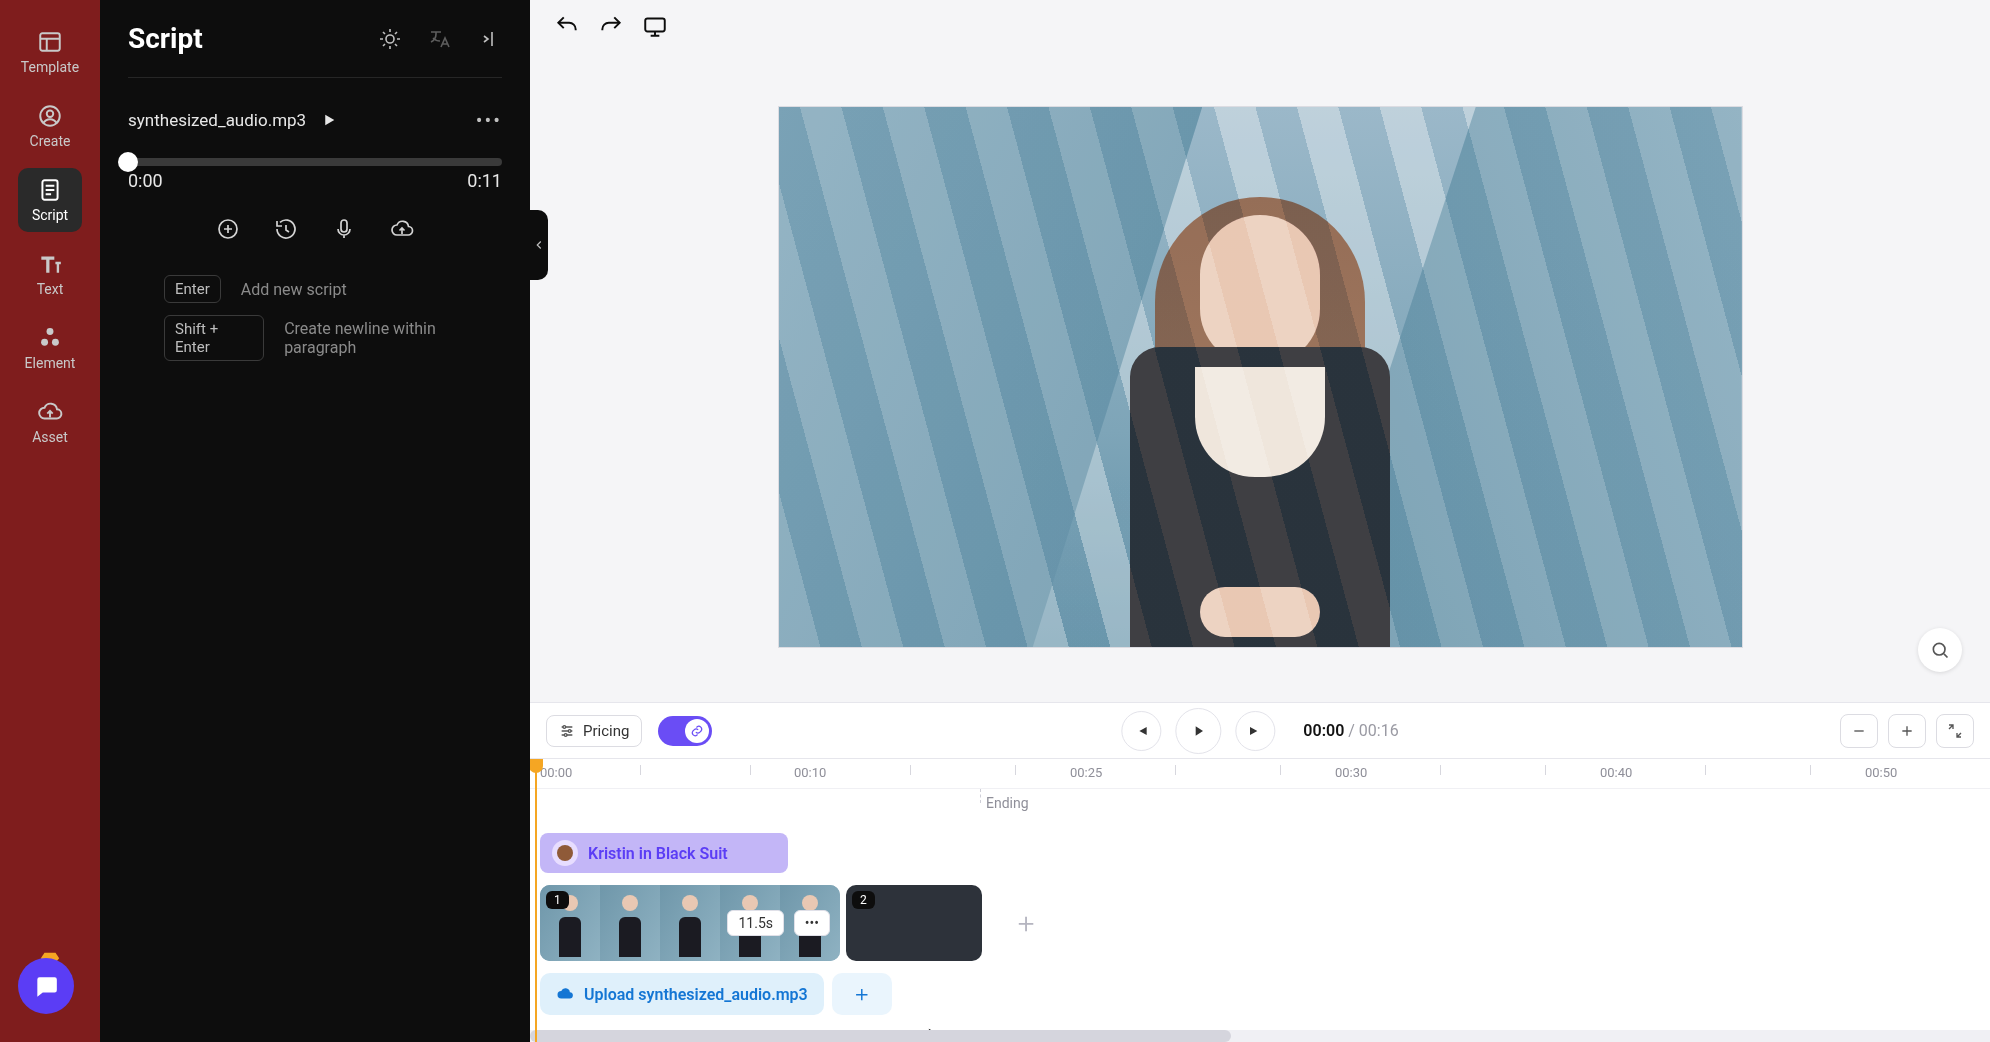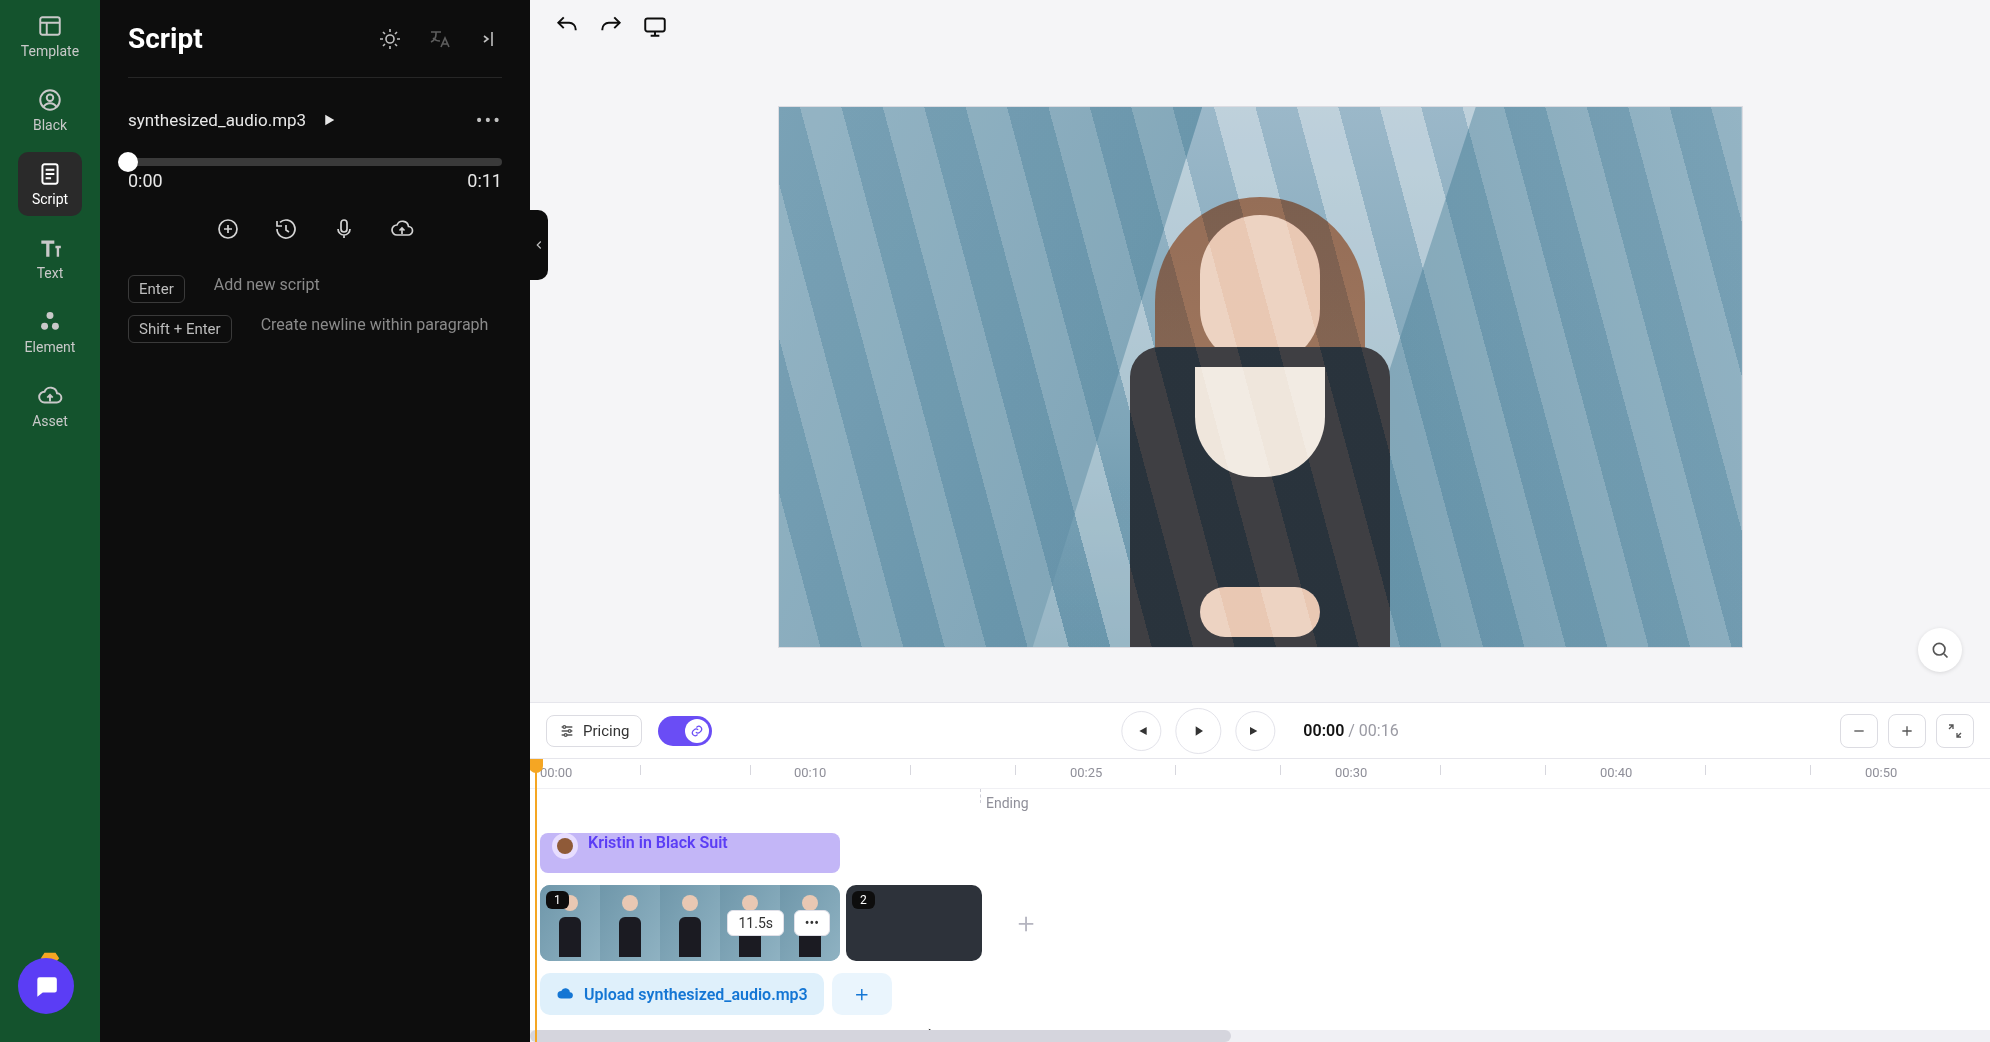--- a/index.html
+++ b/index.html
@@ -1,19 +1,19 @@
 <!DOCTYPE html>
 <html><head>
 <meta charset="utf-8">
 <style>
 * { box-sizing: border-box; margin: 0; padding: 0; }
 body { font-family: -apple-system, BlinkMacSystemFont, "Segoe UI", Roboto, Arial, sans-serif; background: #f5f5f7; width: 1990px; height: 1042px; overflow: hidden; display: flex; }
 
 
-.rail { width: 100px; background: #14532d; display: flex; flex-direction: column; align-items: center; padding-top: 4px; gap: 10px; position: relative; }
+.rail { width: 100px; background: #7f1d1d; display: flex; flex-direction: column; align-items: center; padding-top: 20px; gap: 10px; position: relative; }
 .rail-item { display: flex; flex-direction: column; align-items: center; justify-content: center; width: 64px; height: 64px; border-radius: 10px; color: #c9c9c9; cursor: pointer; font-size: 14px; gap: 4px; }
 .rail-item.active { background: #2a2a2a; color: #fff; }
 .rail-item svg { width: 26px; height: 26px; }
 .rail-pricing { margin-top: auto; margin-bottom: 20px; display: flex; flex-direction: column; align-items: center; gap: 6px; color: #d0d0d0; font-size: 14px; }
 .rail-pricing svg { width: 22px; height: 22px; fill: #f5a623; }
 .rail-chat { position: absolute; bottom: 28px; left: 18px; width: 56px; height: 56px; border-radius: 50%; background: #5b3df5; display: flex; align-items: center; justify-content: center; }
 .rail-chat svg { width: 26px; height: 26px; fill: #fff; }
 
 
 .panel { width: 430px; background: #0d0d0d; color: #e7e7e7; padding: 22px 28px 0 28px; display: flex; flex-direction: column; position: relative; }
@@ -28,21 +28,21 @@
 .audio-play-inline { margin-left: 14px; }
 .audio-more { font-size: 20px; color: #bfbfbf; letter-spacing: 2px; cursor: pointer; }
 .slider-wrap { position: relative; height: 8px; background: #3a3a3a; border-radius: 4px; margin-top: 26px; }
 .slider-thumb { position: absolute; left: 0; top: 50%; transform: translate(-50%,-50%); width: 20px; height: 20px; border-radius: 50%; background: #fff; }
 .time-row { display: flex; justify-content: space-between; margin-top: 4px; font-size: 18px; color: #e7e7e7; }
 
 .tool-row { display: flex; justify-content: center; gap: 34px; margin-top: 26px; }
 .tool-row svg { width: 24px; height: 24px; stroke: #d4d4d4; fill: none; stroke-width: 1.7; cursor: pointer; }
 
 .hints { margin-top: 34px; display: flex; flex-direction: column; gap: 12px; }
-.hint-row { display: flex; gap: 29px; font-size: 16px; color: #8a8a8a; }
+.hint-row { display: flex; align-items: center; gap: 20px; font-size: 16px; color: #8a8a8a; margin-left: 36px; }
 .kbd { border: 1px solid #3a3a3a; padding: 4px 10px; border-radius: 6px; color: #bdbdbd; font-size: 15px; }
 
 .collapse-tab { position: absolute; right: -18px; top: 210px; width: 18px; height: 70px; background: #0d0d0d; border-radius: 0 10px 10px 0; display: flex; align-items: center; justify-content: center; color: #bfbfbf; cursor: pointer; }
 
 
 .main { flex: 1; display: flex; flex-direction: column; position: relative; }
 
 .topbar { height: 52px; display: flex; align-items: center; padding: 0 24px; gap: 18px; }
 .topbar svg { width: 26px; height: 26px; stroke: #0d0d0d; fill: none; stroke-width: 1.8; cursor: pointer; }
 
@@ -87,21 +87,21 @@
 .ruler .tick { position:absolute; top:6px; }
 .ruler .minor { position:absolute; top:6px; width:1px; height:10px; background:#d7d7de; }
 .playhead { position:absolute; top:0; bottom:0; left:6px; width:0; z-index:5; }
 .playhead::before { content:""; position:absolute; top:-4px; left:-7px; width:14px; height:18px; background:#f5a623; border-radius:3px 3px 7px 7px; }
 .playhead::after { content:""; position:absolute; top:0; left:-1px; width:2px; height:100%; background:#f5a623; }
 
 .tracks { position:relative; padding: 14px 0 0 6px; }
 .end-divider { position:absolute; left:450px; top:0; bottom:0; border-left:1px dashed #cfcfd8; }
 .end-label { position:absolute; left:456px; top:6px; font-size:14px; color:#8f8f99; }
 
-.avatar-pill { position:absolute; left:10px; top:44px; height:40px; width:300px; background:#c3b6f7; border-radius:8px; display:flex; align-items:flex-start; padding:0 12px; gap:10px; color:#5b3df5; font-weight:600; font-size:16px; }
+.avatar-pill { position:absolute; left:10px; top:44px; height:40px; width:248px; background:#c3b6f7; border-radius:8px; display:flex; align-items:center; padding:0 12px; gap:10px; color:#5b3df5; font-weight:600; font-size:16px; }
 .avatar-pill .dot { width:26px; height:26px; border-radius:50%; background:#e7ddff; display:flex; align-items:center; justify-content:center; overflow:hidden; }
 .avatar-pill .dot-inner { width:16px; height:16px; border-radius:50%; background:#8f5a38; }
 
 .scene-row { position:absolute; left:10px; top:96px; height:76px; display:flex; gap:6px; }
 .scene1 { width:300px; height:76px; border-radius:10px; overflow:hidden; position:relative; background: linear-gradient(120deg,#6f97aa,#8fb2c2); display:grid; grid-template-columns: repeat(5,1fr); }
 .scene1 .thumb { background: linear-gradient(120deg,#6f97aa,#8fb2c2); position:relative; }
 .scene1 .thumb::after { content:""; position:absolute; left:50%; bottom:4px; transform:translateX(-50%); width:22px; height:40px; background:#1b1b22; border-radius:6px 6px 0 0; }
 .scene1 .thumb::before { content:""; position:absolute; left:50%; top:10px; transform:translateX(-50%); width:16px; height:16px; border-radius:50%; background:#e9c8b3; }
 .scene-badge { position:absolute; top:6px; left:6px; background:#0d0d0d; color:#fff; font-size:12px; padding:2px 8px; border-radius:6px; z-index:2; }
 .scene-dur { position:absolute; top:50%; right:56px; transform:translateY(-50%); background:#fff; border:1px solid #e0e0e8; border-radius:6px; padding:4px 10px; font-size:14px; color:#333; z-index:2; }
@@ -131,21 +131,21 @@
         <path d="M3 9h18M9 9v11"></path>
       </svg>
     <span>Template</span>
   </div>
   <div class="rail-item">
     <svg viewBox="0 0 24 24" fill="none" stroke="currentColor" stroke-width="1.8">
         <circle cx="12" cy="12" r="9"></circle>
         <circle cx="12" cy="10" r="3"></circle>
         <path d="M5.5 19c1.6-2.8 4-4 6.5-4s4.9 1.2 6.5 4"></path>
       </svg>
-    <span>Black</span>
+    <span>Create</span>
   </div>
   <div class="rail-item active">
     <svg viewBox="0 0 24 24" fill="none" stroke="currentColor" stroke-width="1.8">
         <rect x="5" y="3" width="14" height="18" rx="2"></rect>
         <path d="M8 8h8M8 12h8M8 16h5"></path>
       </svg>
     <span>Script</span>
   </div>
   <div class="rail-item">
     <svg viewBox="0 0 24 24" fill="currentColor" stroke="none">

